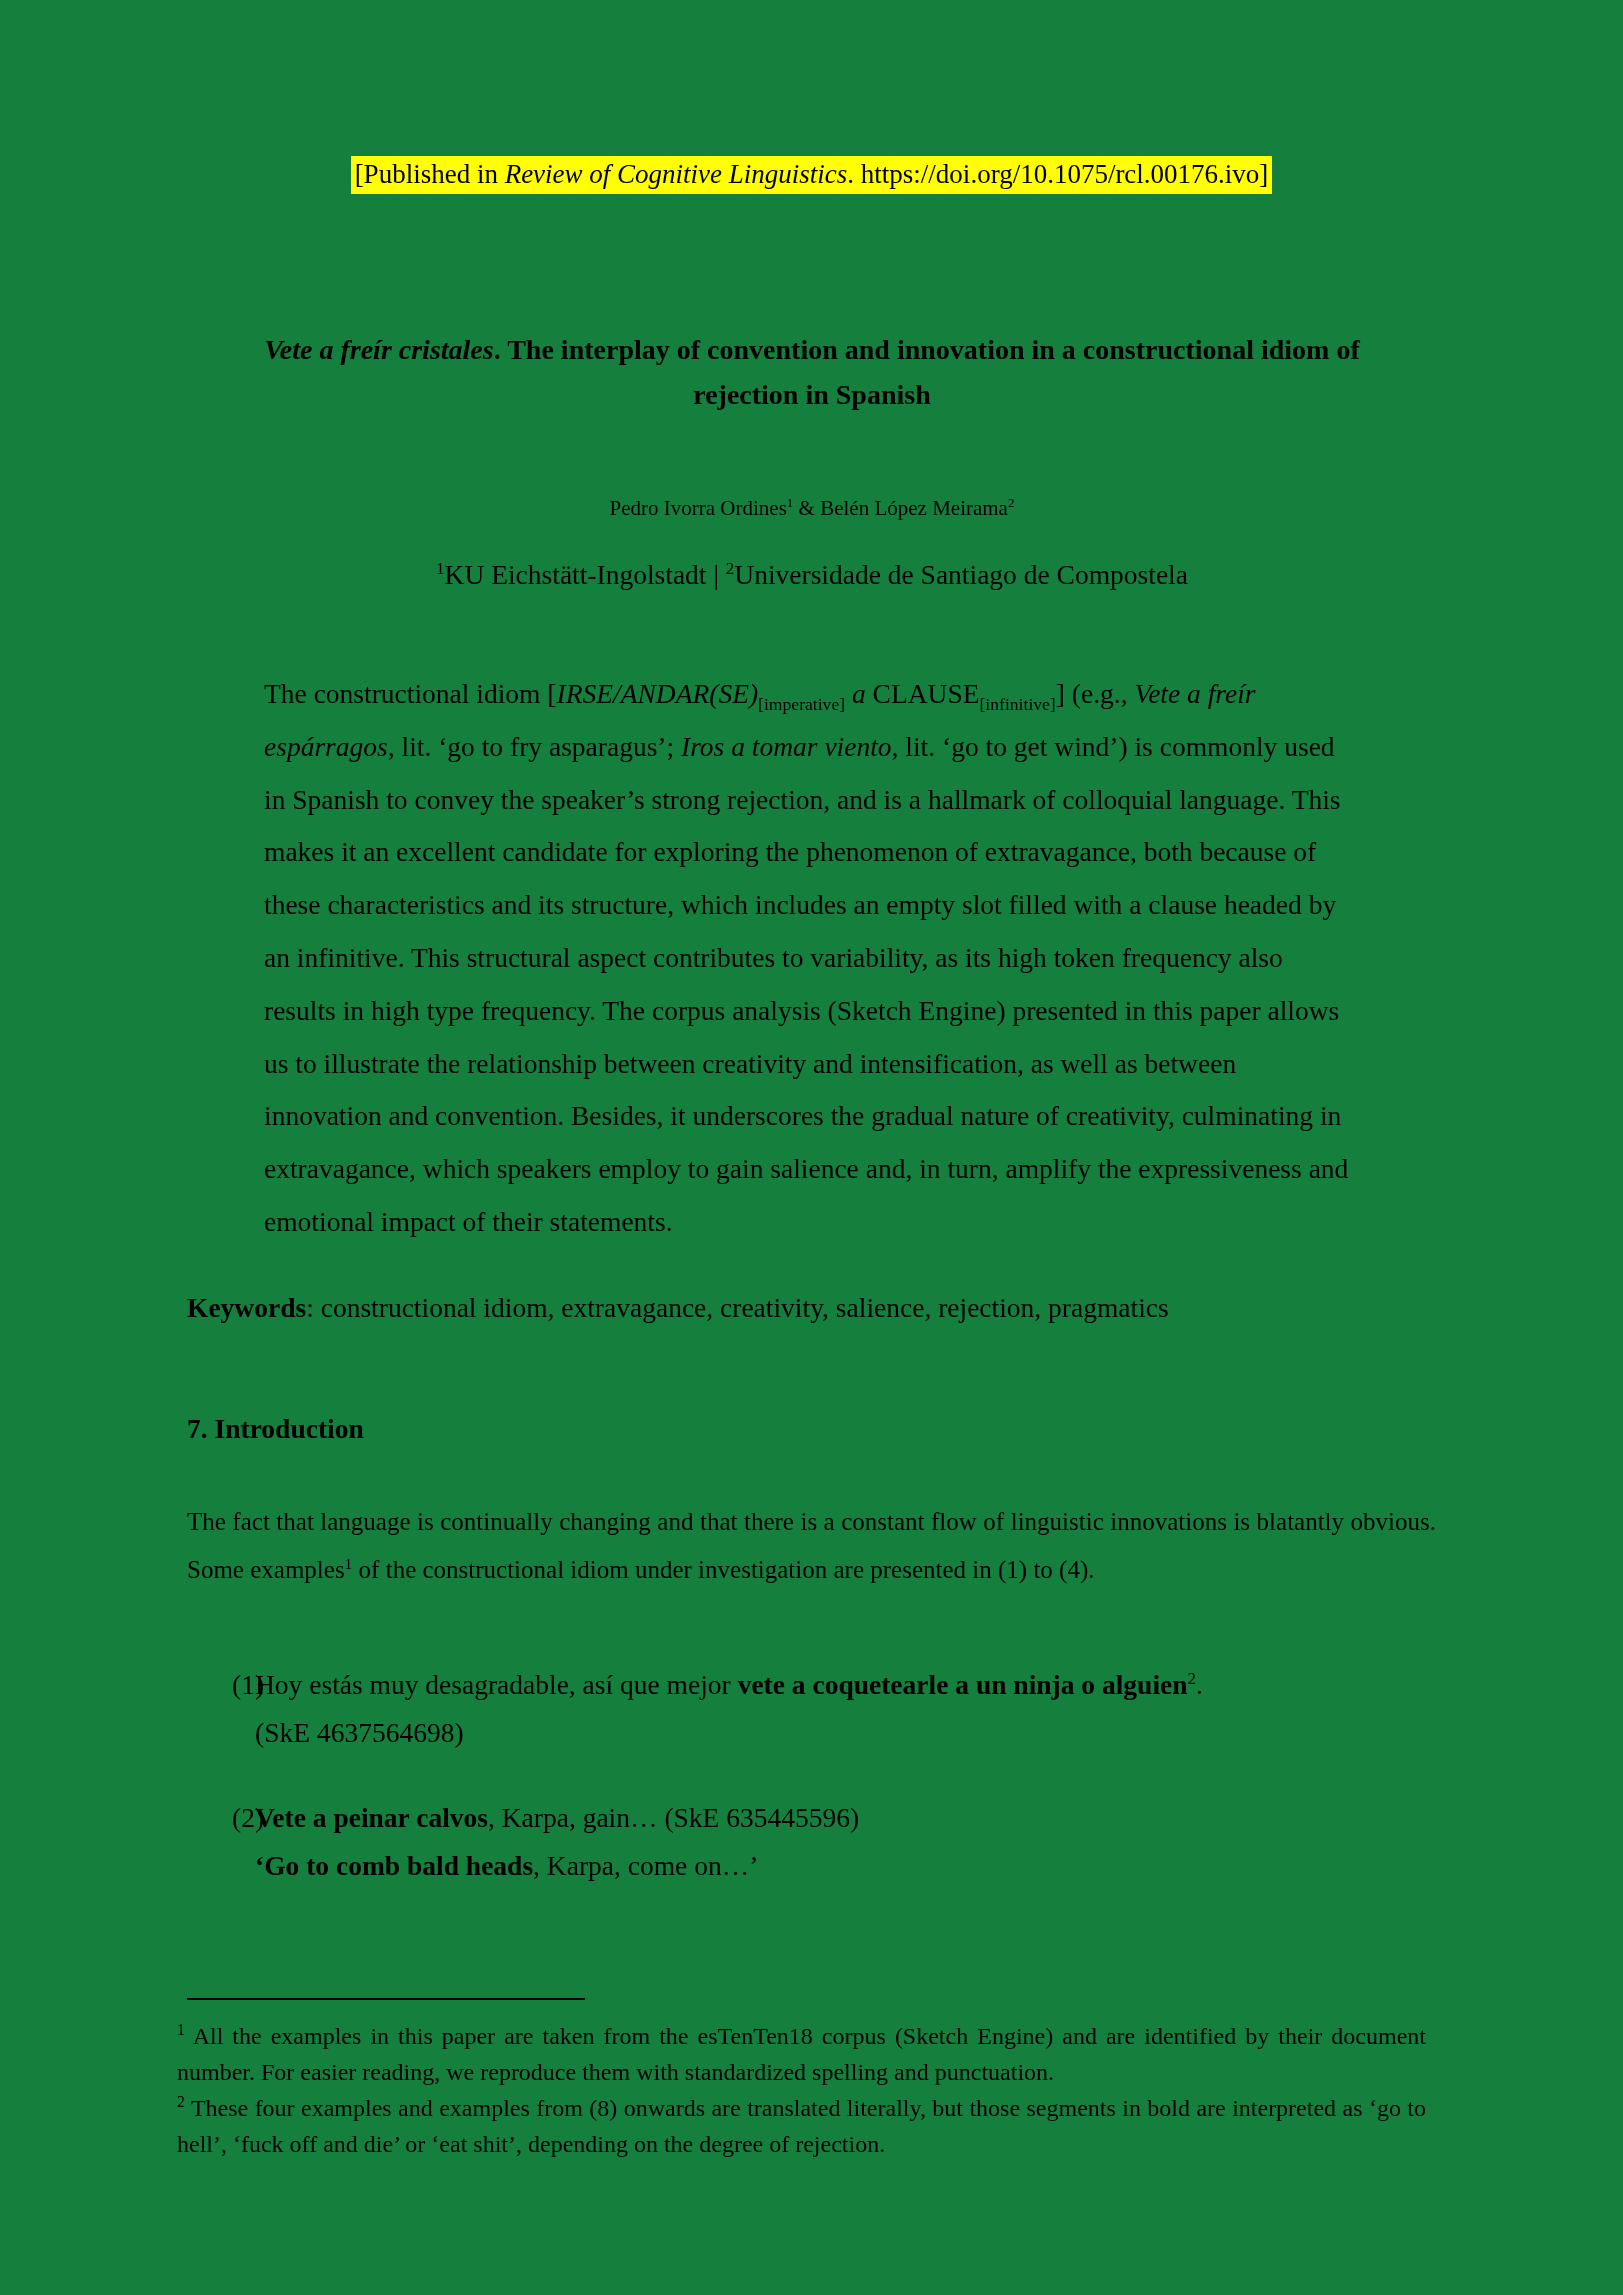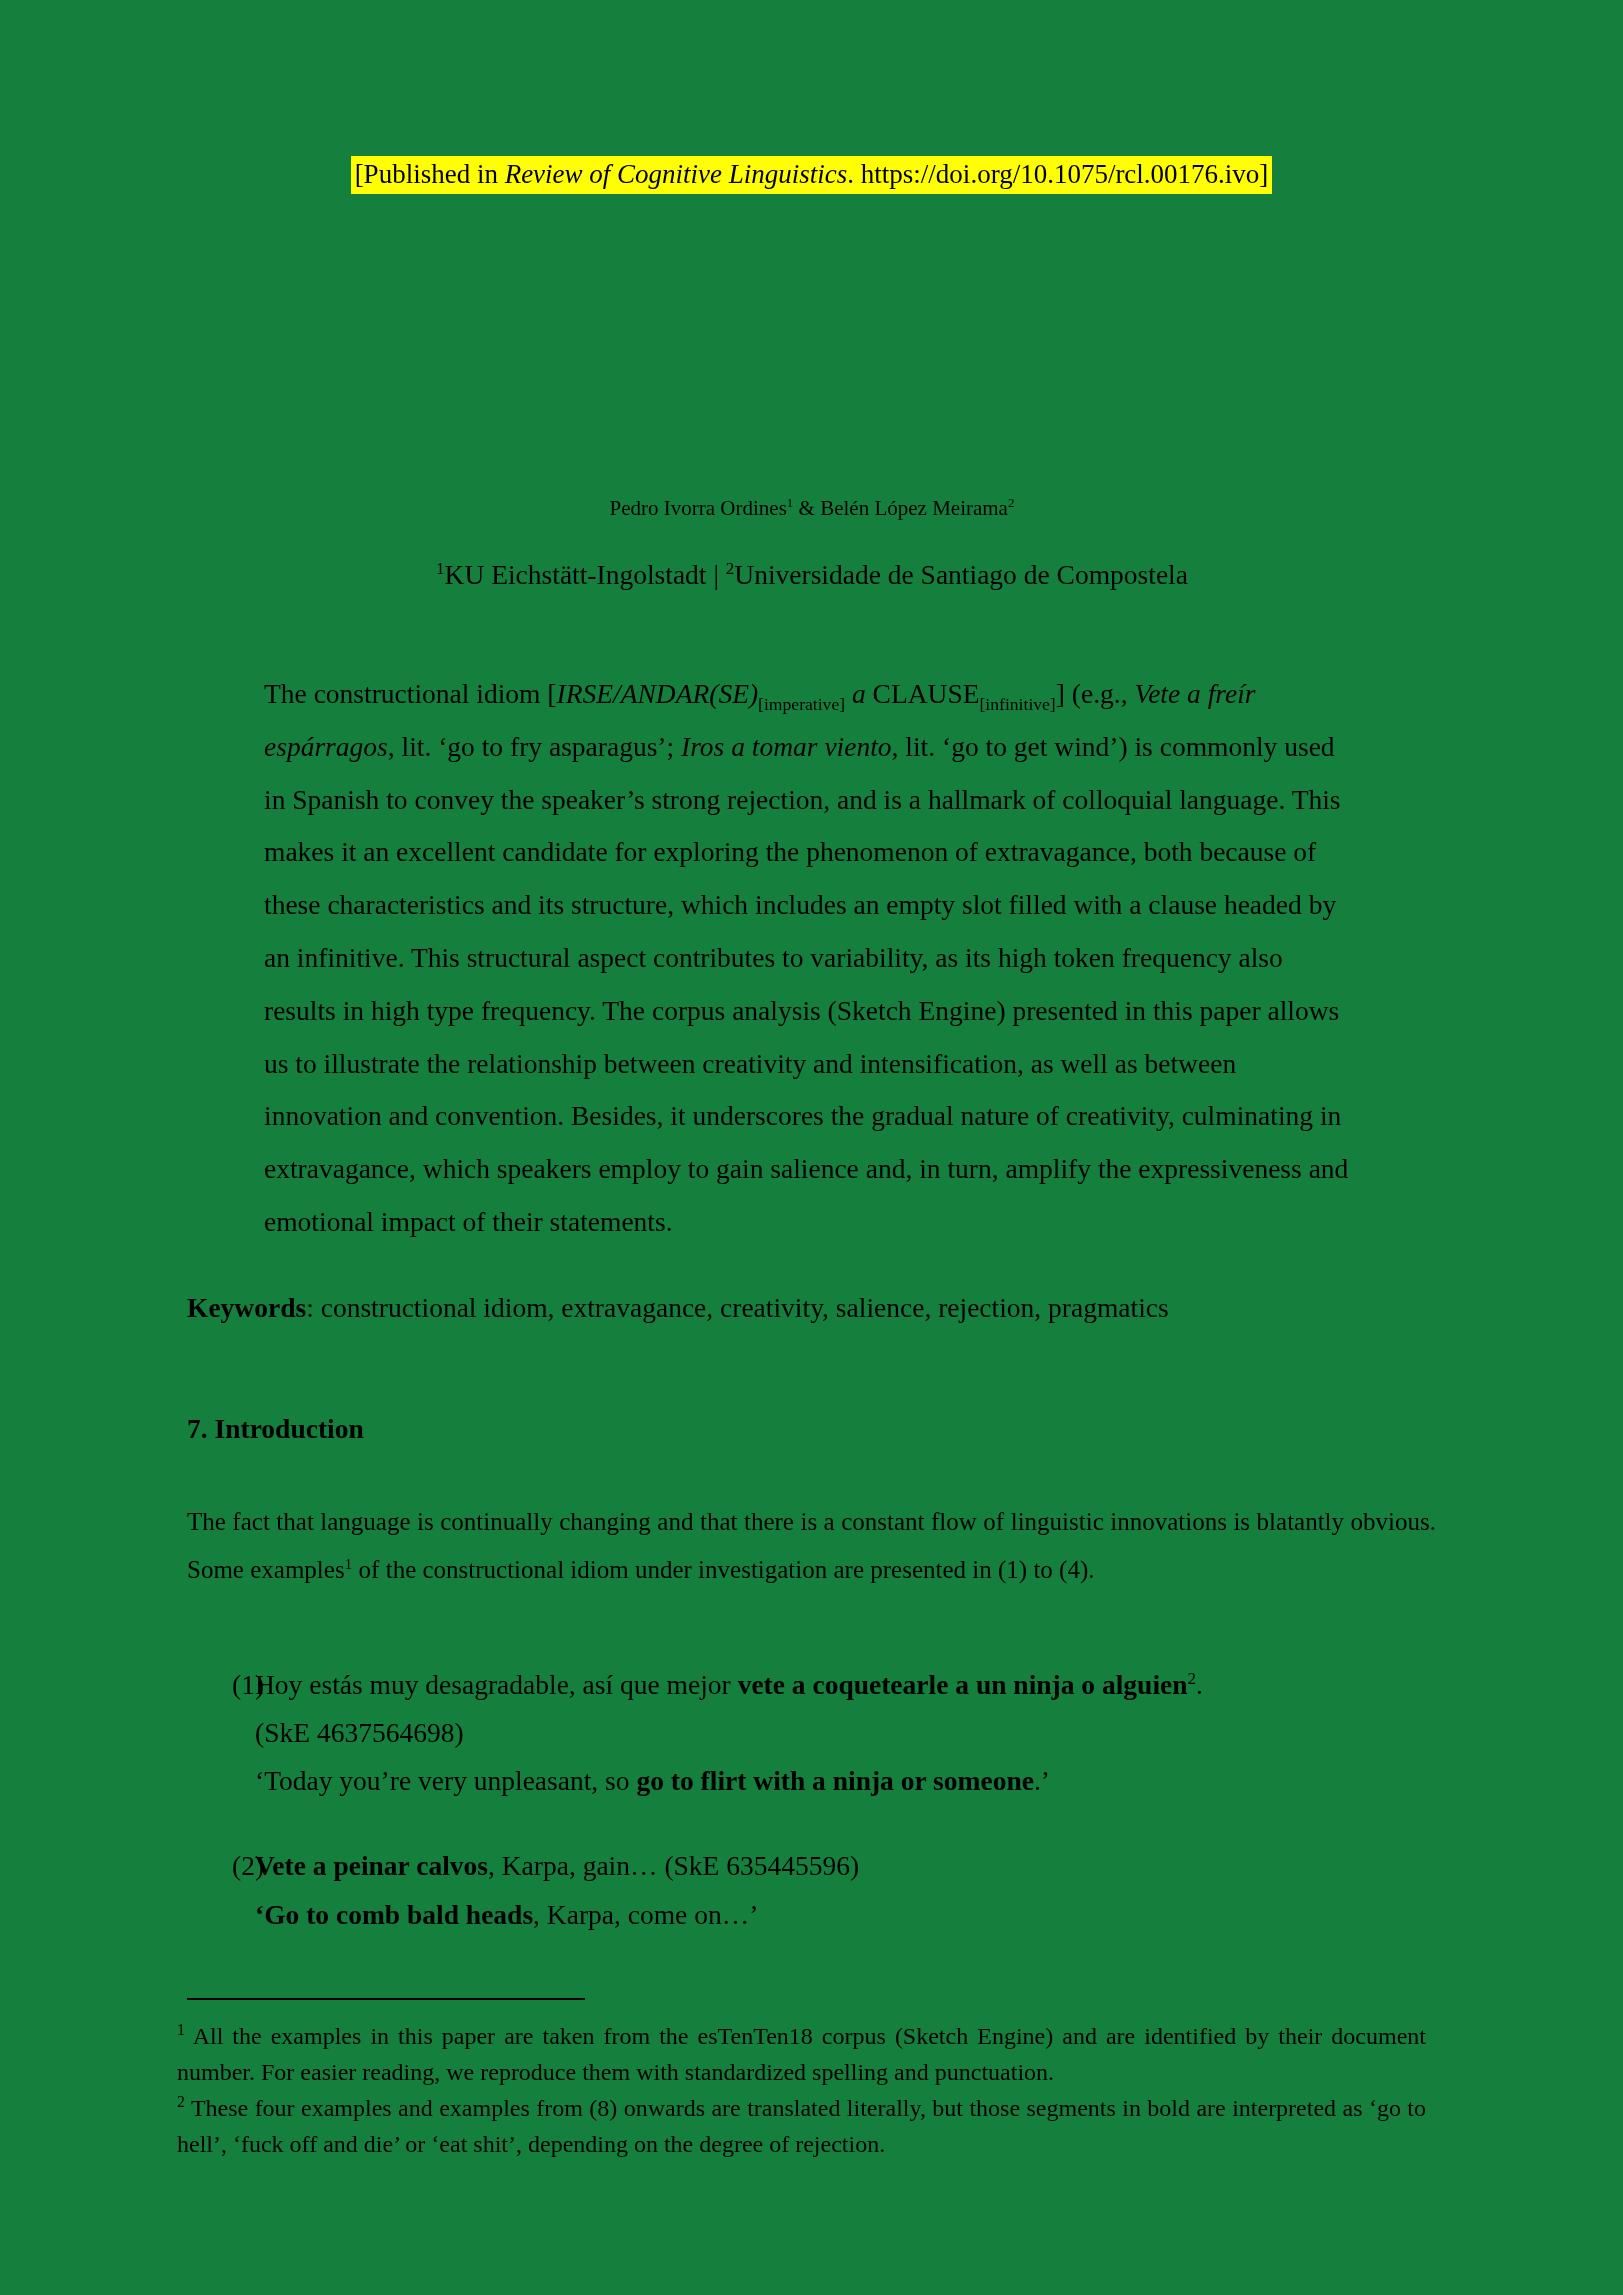--- a/index.html
+++ b/index.html
@@ -179,39 +179,39 @@
 </style>
 </head>
 <body>
 
 <div class="page">
 
   <div class="banner-row">
     <span class="banner"><span>[Published in </span><span class="it">Review of Cognitive Linguistics</span><span>. https://doi.org/10.1075/rcl.00176.ivo]</span></span>
   </div>
 
+  <div class="title"><span class="it">Vete a freír cristales</span><span>. The interplay of convention and innovation in a constructional idiom of rejection in Spanish</span></div>
 
   <div class="authors"><span>Pedro Ivorra Ordines</span><sup class="fn">1</sup><span> &amp; </span><span>Belén López Meirama</span><sup class="fn">2</sup></div>
 
   <div class="affil"><sup class="fn">1</sup><span>KU Eichstätt-Ingolstadt</span><span> | </span><sup class="fn">2</sup><span>Universidade de Santiago de Compostela</span></div>
 
   <div class="abstract"><span>The constructional idiom [</span><span class="it">IRSE/ANDAR(SE)</span><span class="sub">[imperative]</span><span class="it"> a </span><span>CLAUSE</span><span class="sub">[infinitive]</span><span>] (e.g., </span><span class="it">Vete a freír espárragos</span><span>, lit. ‘go to fry asparagus’; </span><span class="it">Iros a tomar viento</span><span>, lit. ‘go to get wind’) is commonly used in Spanish to convey the speaker’s strong rejection, and is a hallmark of colloquial language. This makes it an excellent candidate for exploring the phenomenon of extravagance, both because of these characteristics and its structure, which includes an empty slot filled with a clause headed by an infinitive. This structural aspect contributes to variability, as its high token frequency also results in high type frequency. The corpus analysis (Sketch Engine) presented in this paper allows us to illustrate the relationship between creativity and intensification, as well as between innovation and convention. Besides, it underscores the gradual nature of creativity, culminating in extravagance, which speakers employ to gain salience and, in turn, amplify the expressiveness and emotional impact of their statements.</span></div>
 
   <div class="keywords"><b>Keywords</b><span>: constructional idiom, extravagance, creativity, salience, rejection, pragmatics</span></div>
 
   <div class="sec-heading">7. Introduction</div>
 
   <div class="intro"><span>The fact that language is continually changing and that there is a constant flow of linguistic innovations is blatantly obvious. Some examples</span><sup class="fn">1</sup><span> of the constructional idiom under investigation are presented in (1) to (4).</span></div>
 
   <div class="examples">
 
     <div class="example">
       <span class="num">(1)</span>
       <span><span>Hoy estás muy desagradable, así que mejor </span><b>vete a coquetearle a un ninja o alguien</b><sup class="fn">2</sup><span>.</span><span style="display:block">(SkE 4637564698)</span></span>
-      <span class="gloss"><span>‘Today you’re very unpleasant, so </span><b>go to flirt with a ninja or someone</b><span>.’</span></span>
     </div>
 
     <div class="example">
       <span class="num">(2)</span>
       <span><b>Vete a peinar calvos</b><span>, Karpa, gain… </span><span>(SkE 635445596)</span></span>
       <span class="gloss"><b>‘Go to comb bald heads</b><span>, Karpa, come on…’</span></span>
     </div>
 
   </div>
 

